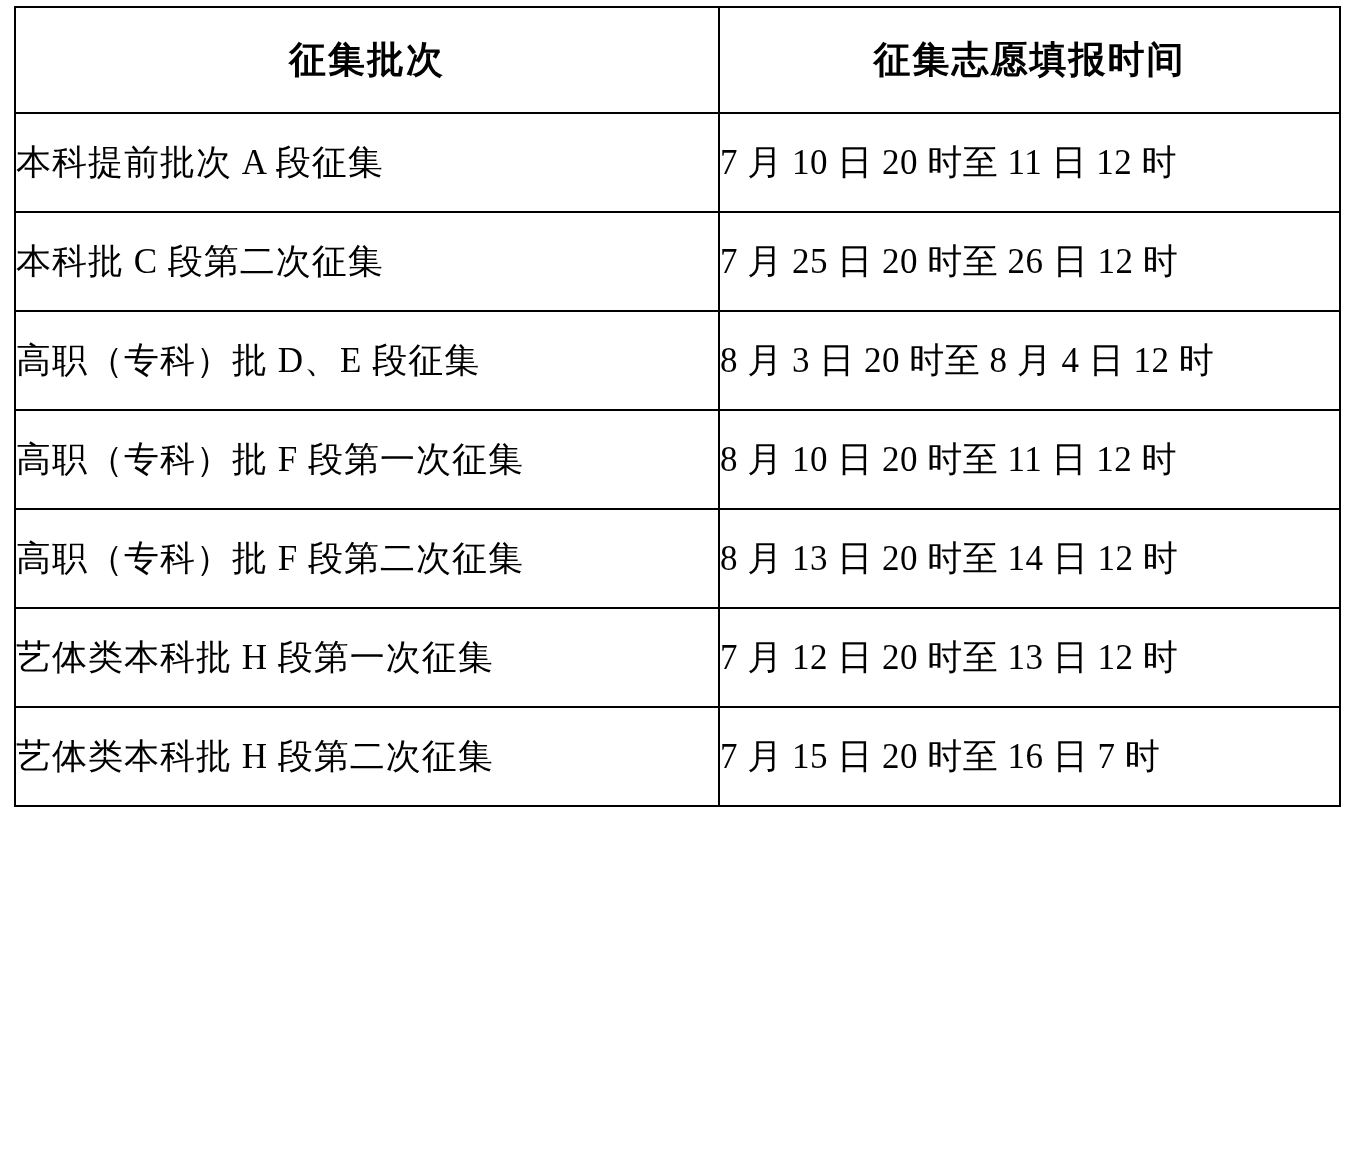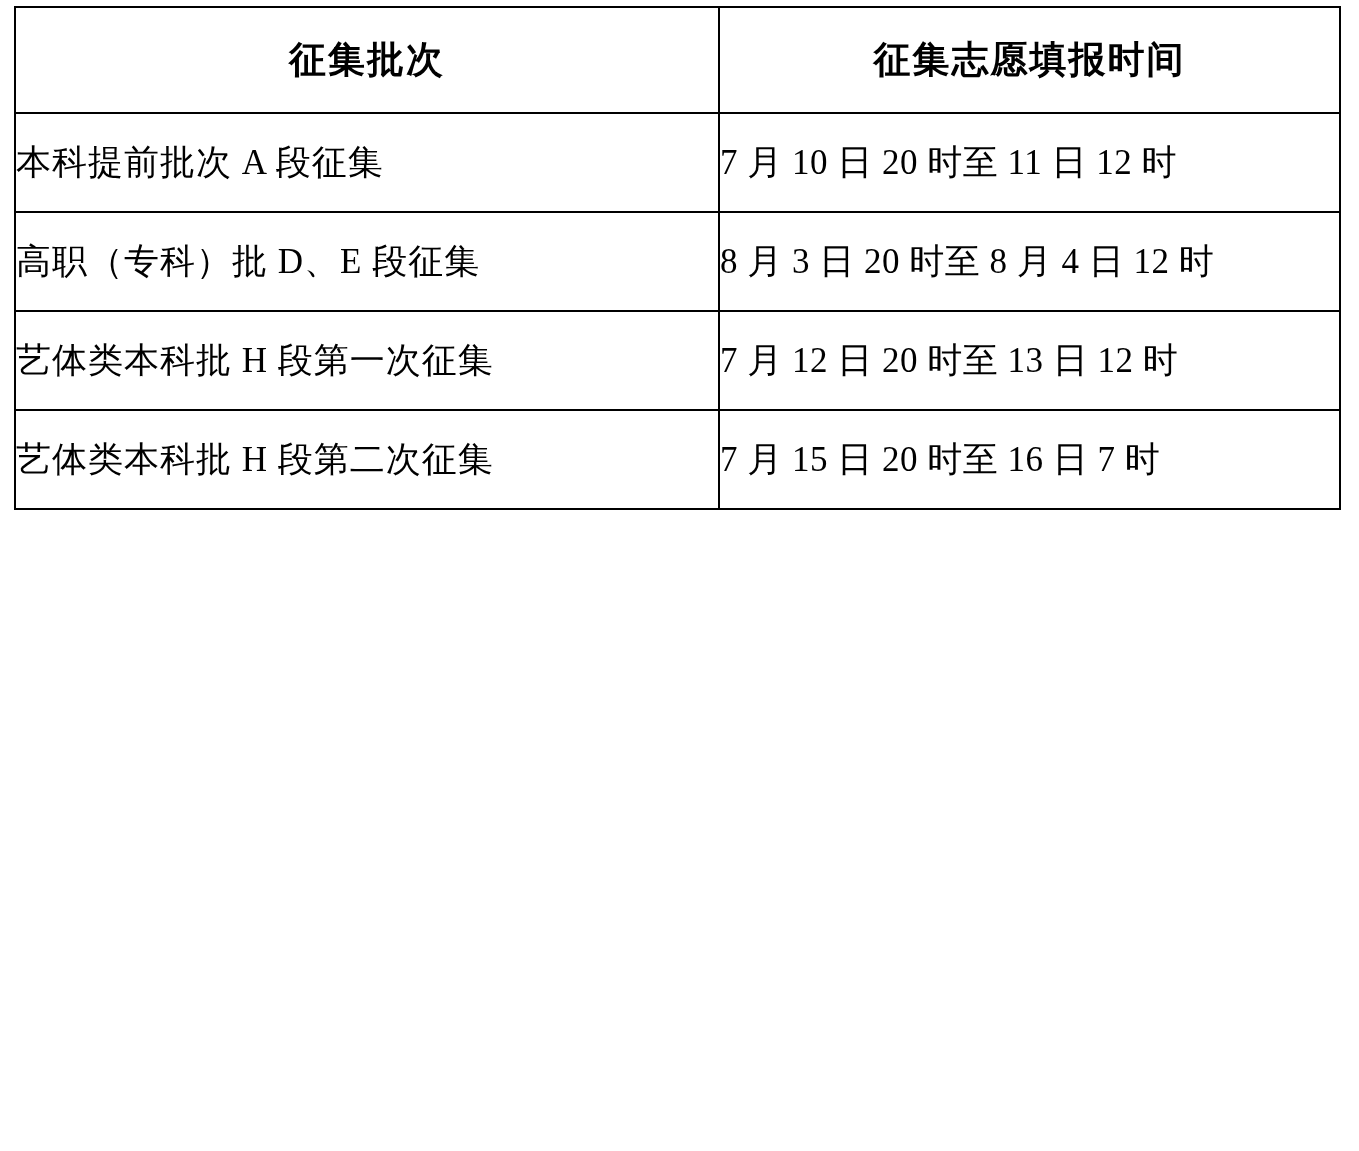--- a/index.html
+++ b/index.html
@@ -83,22 +83,34 @@
         <th>征集批次</th>
         <th>征集志愿填报时间</th>
       </tr>
     </thead>
     <tbody>
       <tr>
         <td class="cell-batch">本科提前批次 A 段征集</td>
         <td class="cell-time">7 月 10 日 20 时至 11 日 12 时</td>
       </tr>
       <tr>
+        <td class="cell-batch">本科批 C 段第二次征集</td>
+        <td class="cell-time">7 月 25 日 20 时至 26 日 12 时</td>
+      </tr>
+      <tr>
         <td class="cell-batch">高职（专科）批 D、E 段征集</td>
         <td class="cell-time">8 月 3 日 20 时至 8 月 4 日 12 时</td>
+      </tr>
+      <tr>
+        <td class="cell-batch">高职（专科）批 F 段第一次征集</td>
+        <td class="cell-time">8 月 10 日 20 时至 11 日 12 时</td>
+      </tr>
+      <tr>
+        <td class="cell-batch">高职（专科）批 F 段第二次征集</td>
+        <td class="cell-time">8 月 13 日 20 时至 14 日 12 时</td>
       </tr>
       <tr>
         <td class="cell-batch">艺体类本科批 H 段第一次征集</td>
         <td class="cell-time">7 月 12 日 20 时至 13 日 12 时</td>
       </tr>
       <tr>
         <td class="cell-batch">艺体类本科批 H 段第二次征集</td>
         <td class="cell-time">7 月 15 日 20 时至 16 日 7 时</td>
       </tr>
     </tbody>

